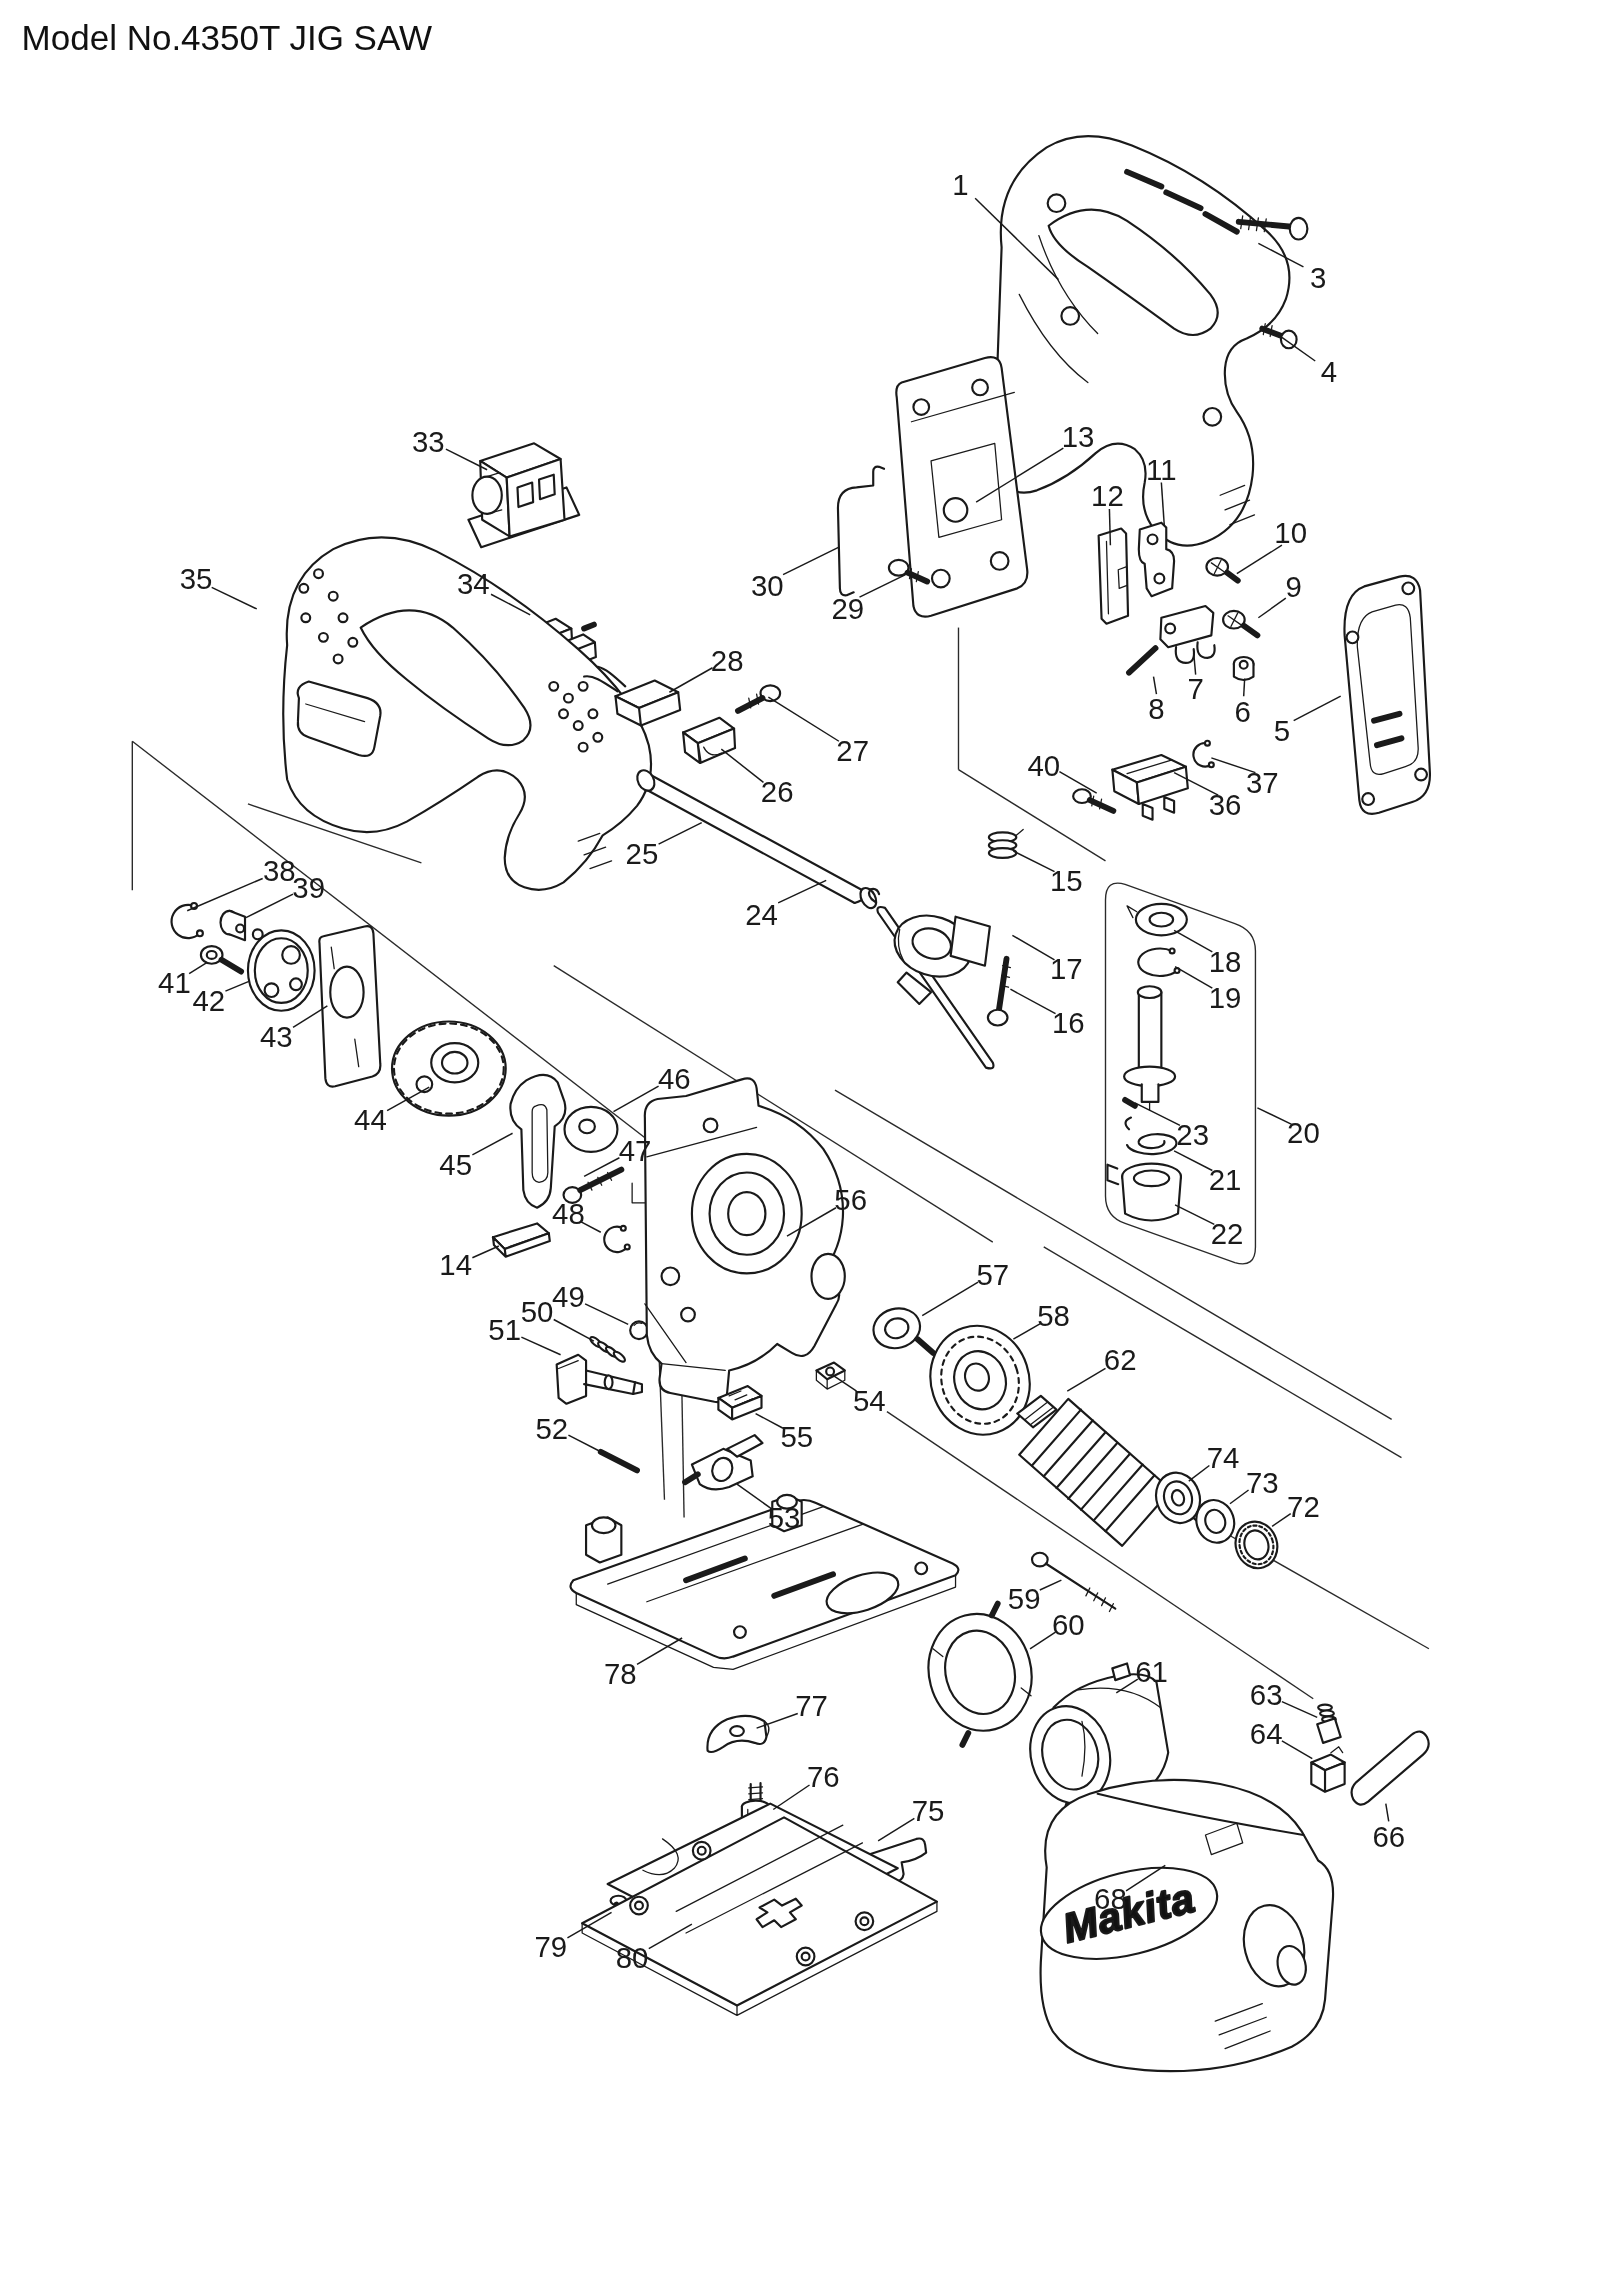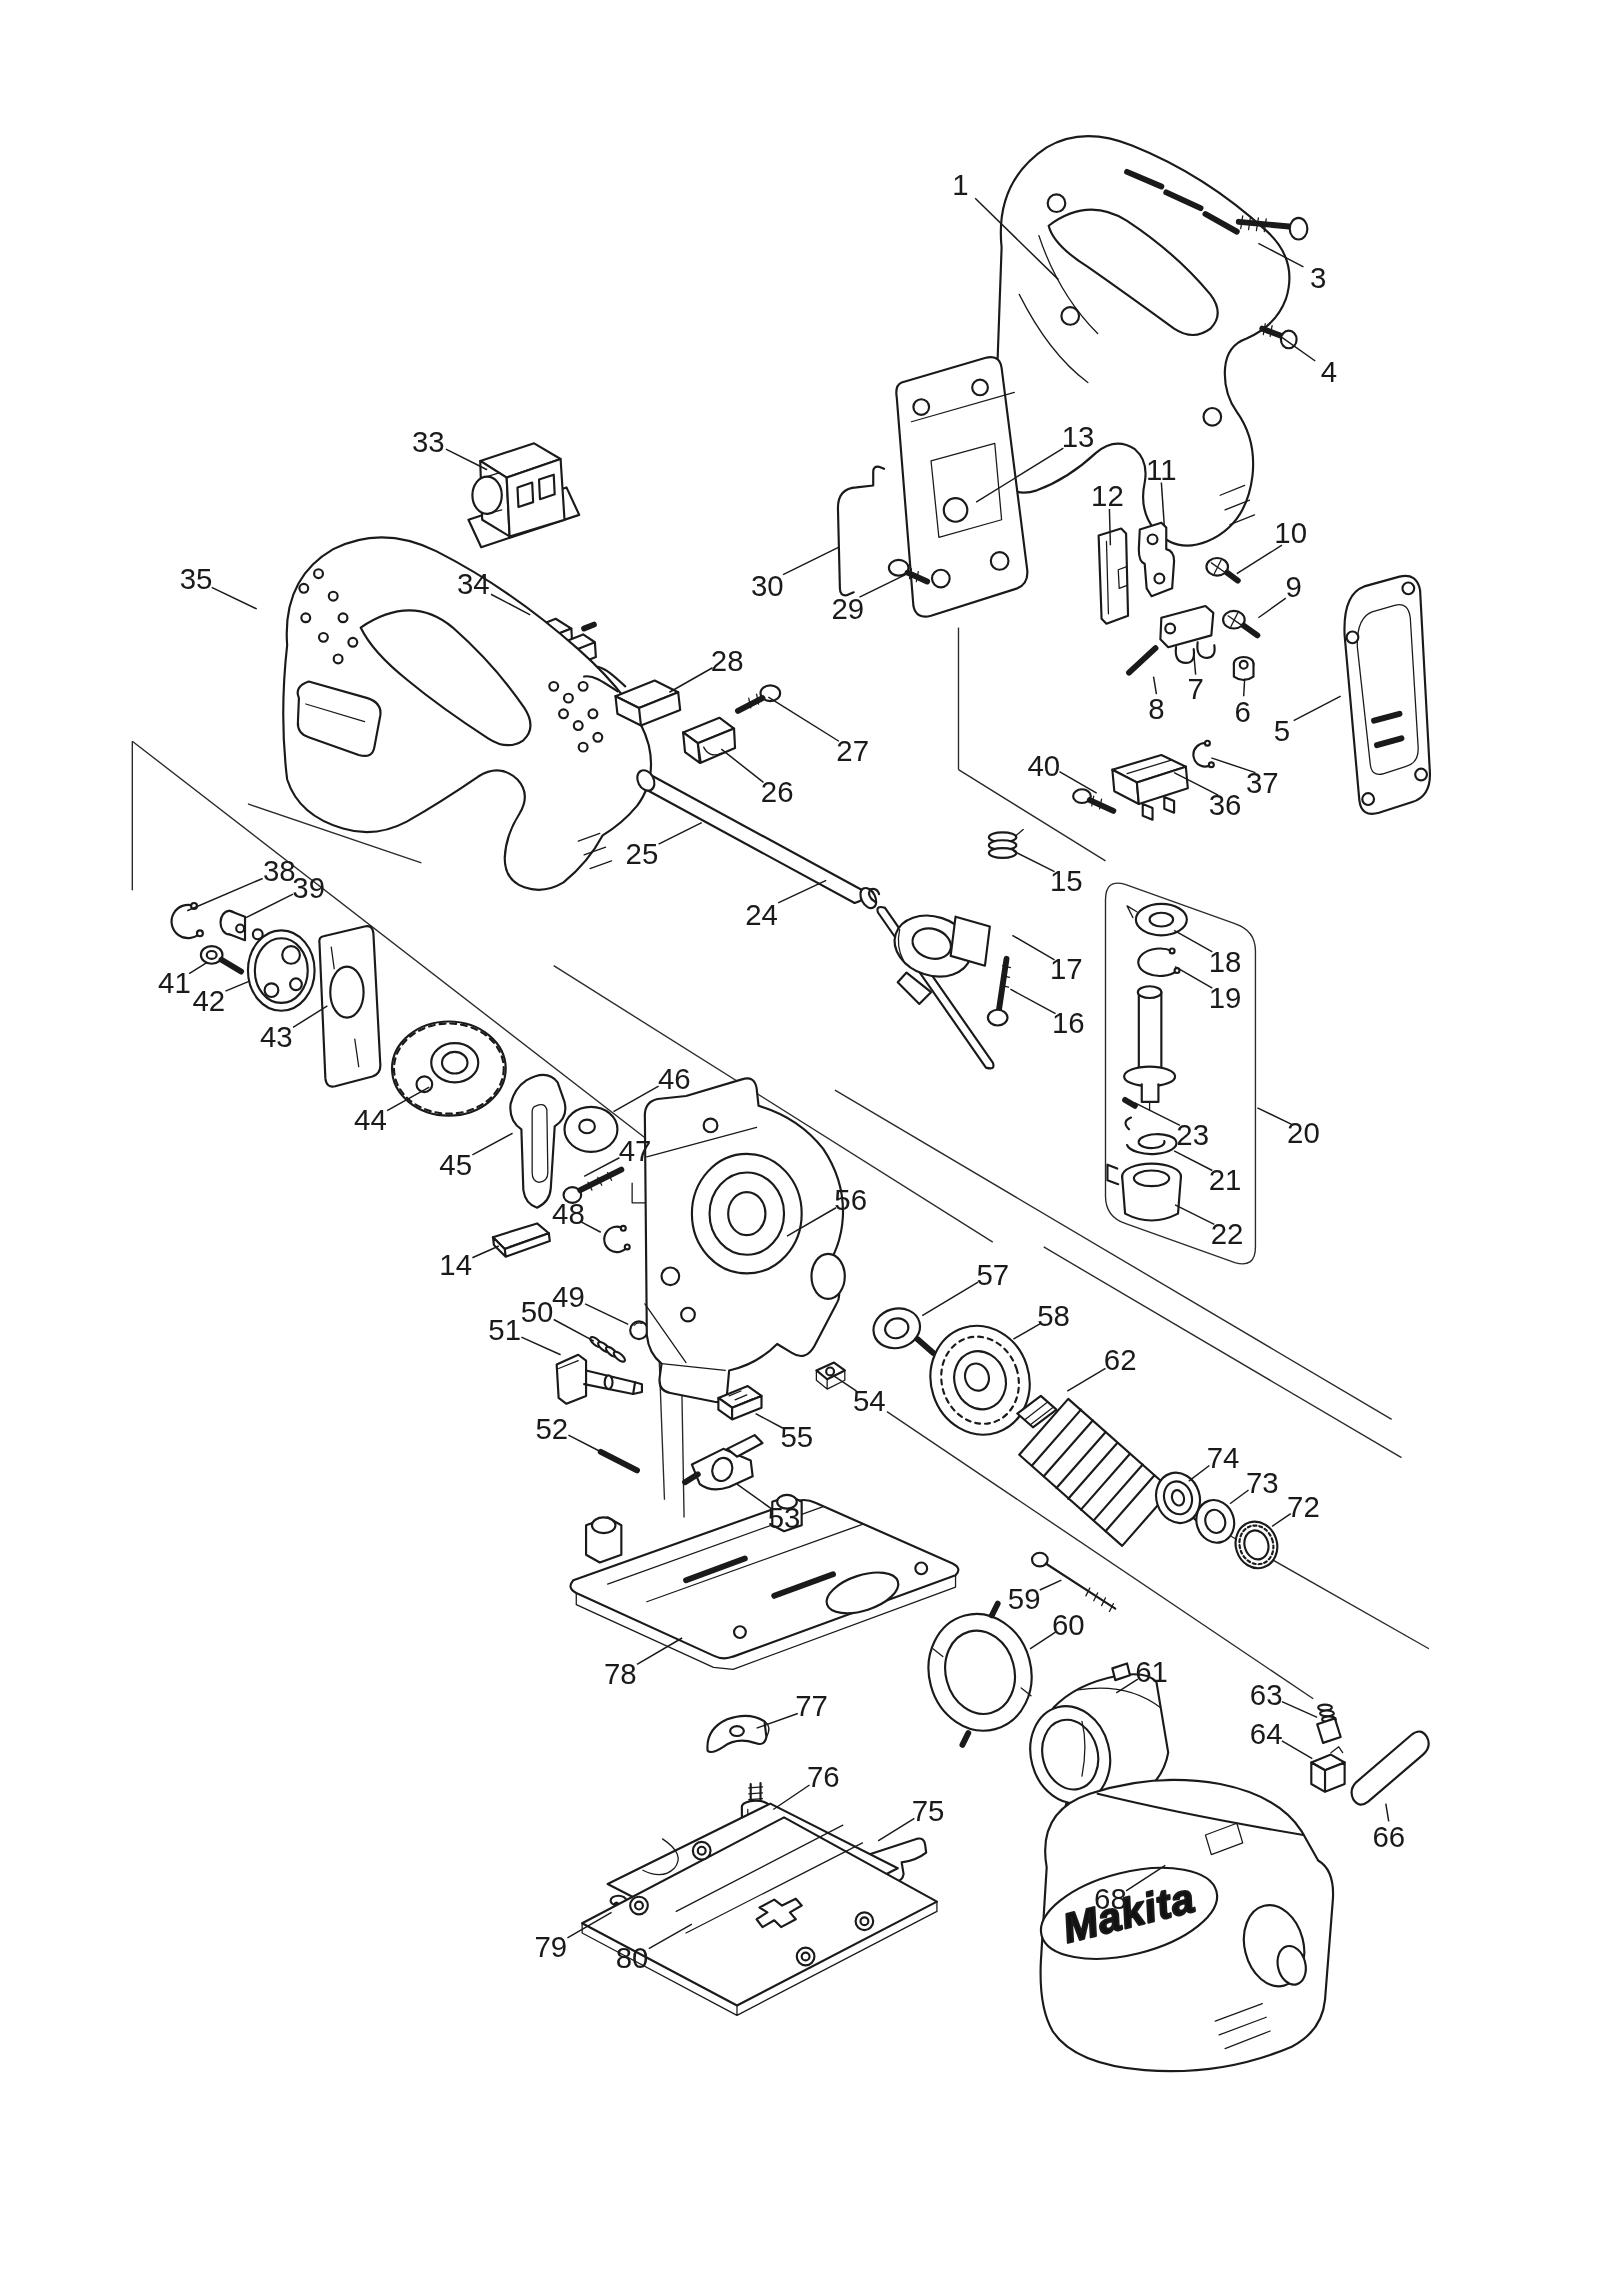--- a/index.html
+++ b/index.html
@@ -15,20 +15,21 @@
   .cons line, .cons path{stroke:#2a2a2a;stroke-width:1.4;fill:none;}
   .plabel{font-family:"Liberation Sans",sans-serif;font-size:30px;fill:#1a1a1a;text-anchor:middle;}
   .leader{stroke:#1a1a1a;stroke-width:1.5;}
   .brand{font-family:"Liberation Sans",sans-serif;font-style:italic;font-weight:bold;
          font-size:42px;fill:#111;letter-spacing:1px;text-anchor:middle;}
 </style>
 </head>
 <body>
 
 <div class="page">
+  <div class="title">Model No.4350T JIG SAW</div>
 
   <svg width="1621" height="2293" viewBox="0 0 1654 2339">
 
     <g class="cons">
       <line x1="135" y1="756" x2="135" y2="908"></line>
       <line x1="135" y1="756" x2="700" y2="1193"></line>
       <line x1="253" y1="820" x2="430" y2="880"></line>
       <line x1="565" y1="985" x2="1013" y2="1267"></line>
       <line x1="852" y1="1112" x2="1420" y2="1448"></line>
       <line x1="1065" y1="1272" x2="1430" y2="1487"></line>

